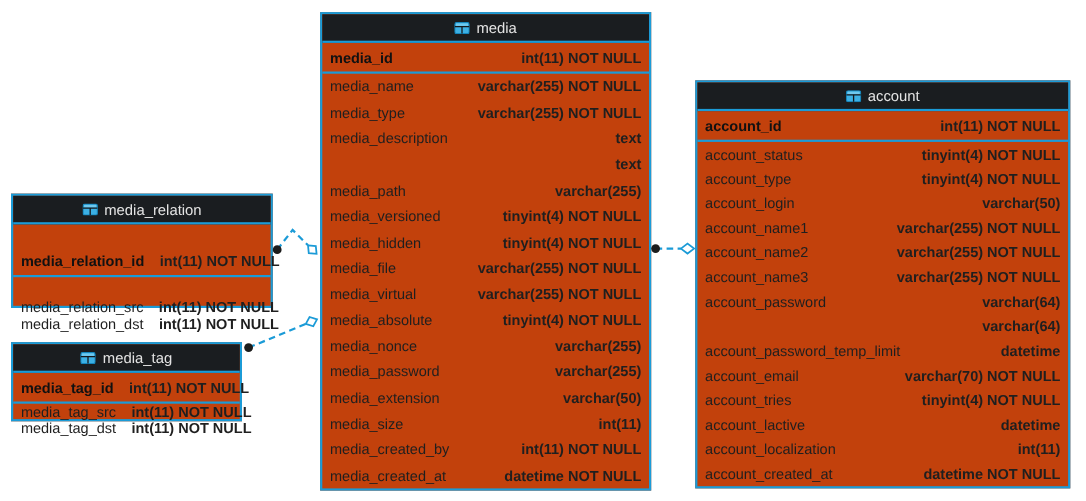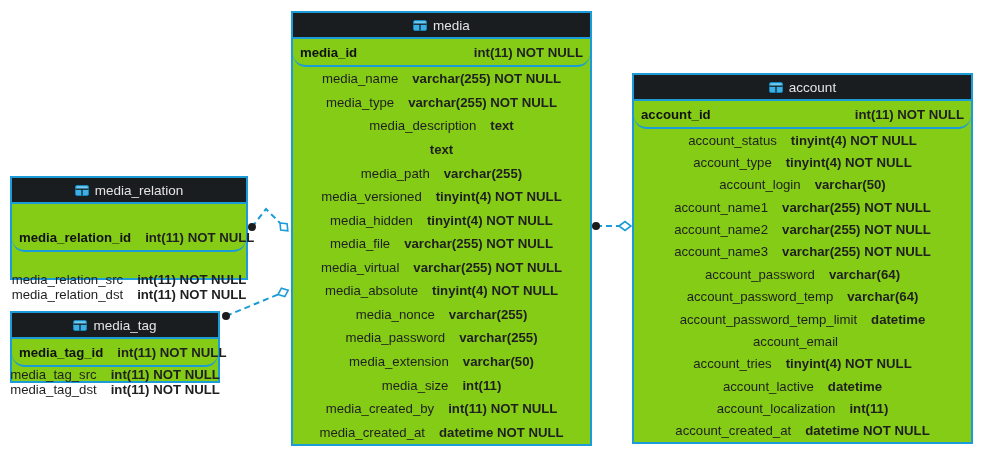--- a/index.html
+++ b/index.html
@@ -2,37 +2,37 @@
 <html><head>
 <meta charset="utf-8">
 <style>
   html,body{margin:0;padding:0;background:#ffffff;}
   .canvas{
     position:relative;width:987px;height:455px;background:#ffffff;overflow:hidden;
     font-family:"Liberation Sans","DejaVu Sans",sans-serif;
   }
   .db-table{
     position:absolute;display:flex;flex-direction:column;box-sizing:border-box;
-    background:#84cc16;border:2px solid #1b9bd7;
+    background:#c2410c;border:2px solid #1b9bd7;
   }
   .tbl-header{
     height:24px;flex:0 0 24px;background:#1a1d20;color:#e3e3e3;
     display:flex;align-items:center;justify-content:center;
     font-size:13.5px;border-bottom:2px solid #1b9bd7;
   }
   .tbl-icon{display:inline-flex;margin-right:6px;}
   .tbl-row{
     display:flex;align-items:center;justify-content:space-between;
     padding:0 7px;font-size:13.2px;color:#1f1f1f;white-space:nowrap;
   }
   .tbl-row .fname{margin-right:14px;}
   .tbl-row .ftype{margin-left:auto;text-align:right;font-weight:bold;}
-  .pk{height:26px;flex:0 0 26px;border-bottom:2px solid #1b9bd7;border-radius:13px;}
+  .pk{height:26px;flex:0 0 26px;border-bottom:2px solid #1b9bd7;}
   .pk .fname{font-weight:bold;color:#111;}
-  .tbl-rows{flex:1;display:flex;flex-direction:column;align-items:center;}
+  .tbl-rows{flex:1;display:flex;flex-direction:column;}
   .tbl-rows .tbl-row{flex:1;}
   svg.connectors{position:absolute;left:0;top:0;z-index:5;pointer-events:none;}
 </style>
 </head>
 <body>
 
 <div class="canvas">
 
   <div class="db-table" style="left:10px;top:176px;width:238px;height:104px;gap:20px;">
     <div class="tbl-header">
@@ -212,29 +212,29 @@
         </div>
         <div class="tbl-row">
           <span class="fname">account_name3</span>
           <span class="ftype">varchar(255) NOT NULL</span>
         </div>
         <div class="tbl-row">
           <span class="fname">account_password</span>
           <span class="ftype">varchar(64)</span>
         </div>
         <div class="tbl-row">
-          <span class="fname">account_password_temp</span>
           <span class="ftype">varchar(64)</span>
         </div>
         <div class="tbl-row">
           <span class="fname">account_password_temp_limit</span>
           <span class="ftype">datetime</span>
         </div>
         <div class="tbl-row">
           <span class="fname">account_email</span>
+          <span class="ftype">varchar(70) NOT NULL</span>
         </div>
         <div class="tbl-row">
           <span class="fname">account_tries</span>
           <span class="ftype">tinyint(4) NOT NULL</span>
         </div>
         <div class="tbl-row">
           <span class="fname">account_lactive</span>
           <span class="ftype">datetime</span>
         </div>
         <div class="tbl-row">

